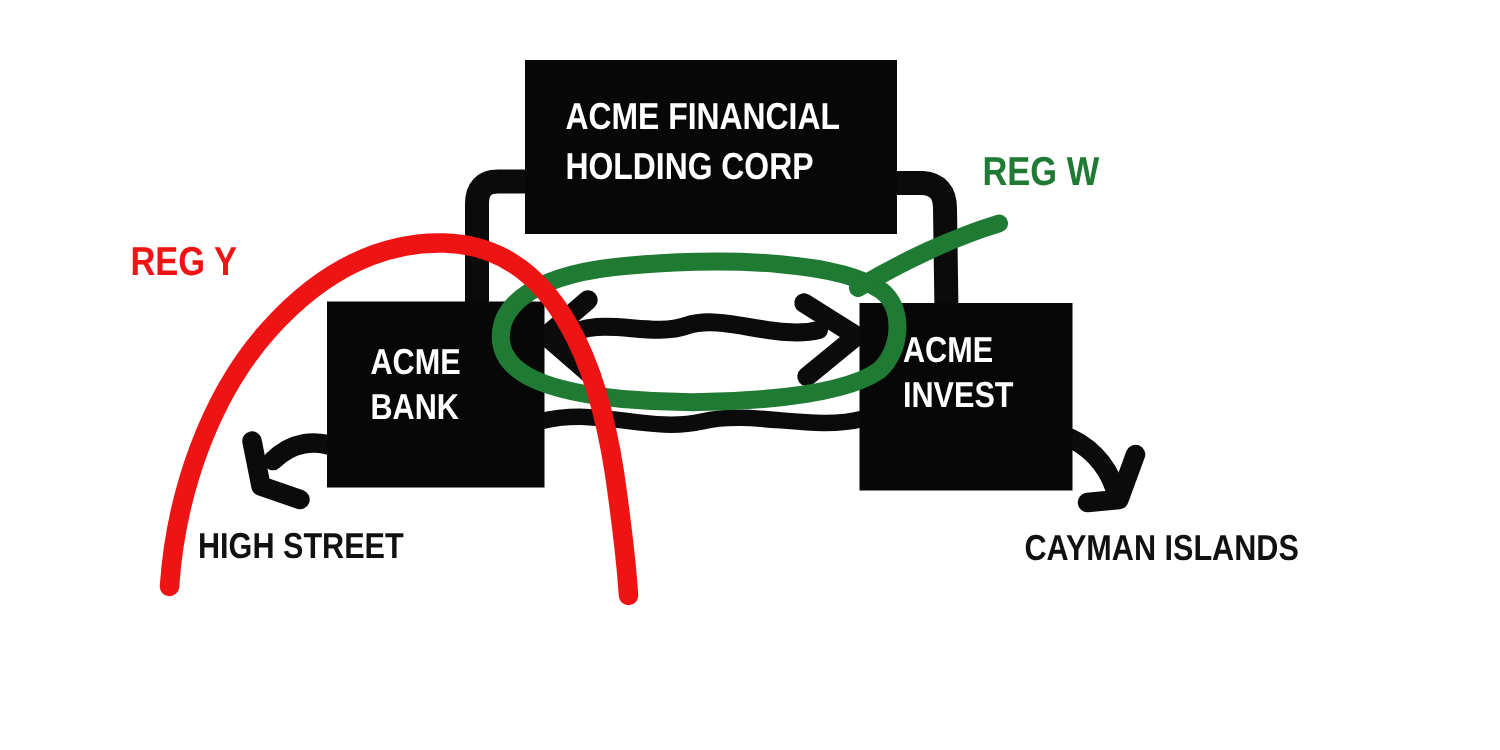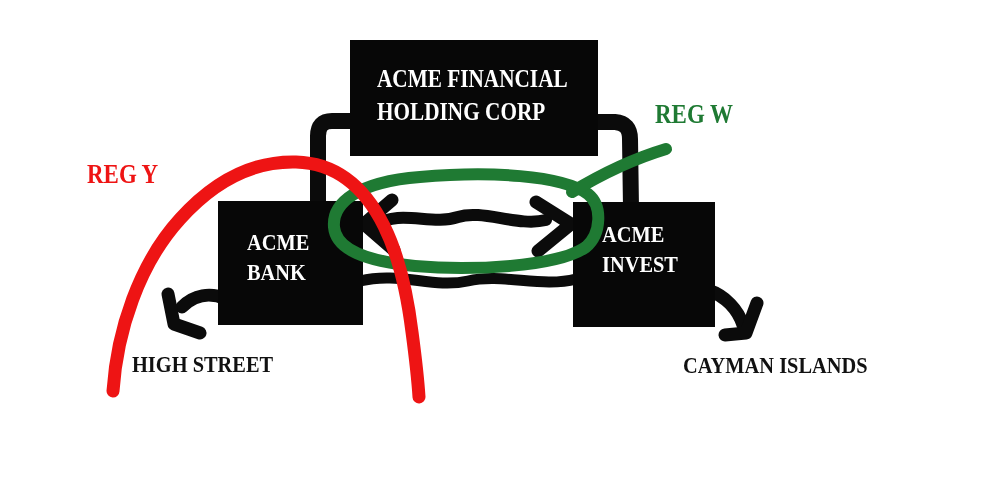--- a/index.html
+++ b/index.html
@@ -1,21 +1,21 @@
 <!DOCTYPE html>
 <html><head>
 <meta charset="utf-8">
 <style>
   html,body{margin:0;padding:0;background:#ffffff;}
   #canvas{
     position:relative;
     width:1000px;height:500px;
     background:#ffffff;
     overflow:hidden;
-    font-family:Liberation Serif, serif;
+    font-family:Liberation Sans, sans-serif;
   }
   #strokes{position:absolute;left:0;top:0;width:1000px;height:500px;}
   .node-label{
     position:absolute;
     font-weight:bold;
     color:#ffffff;
     transform:scaleX(0.85);
     transform-origin:left top;
     white-space:nowrap;
   }

